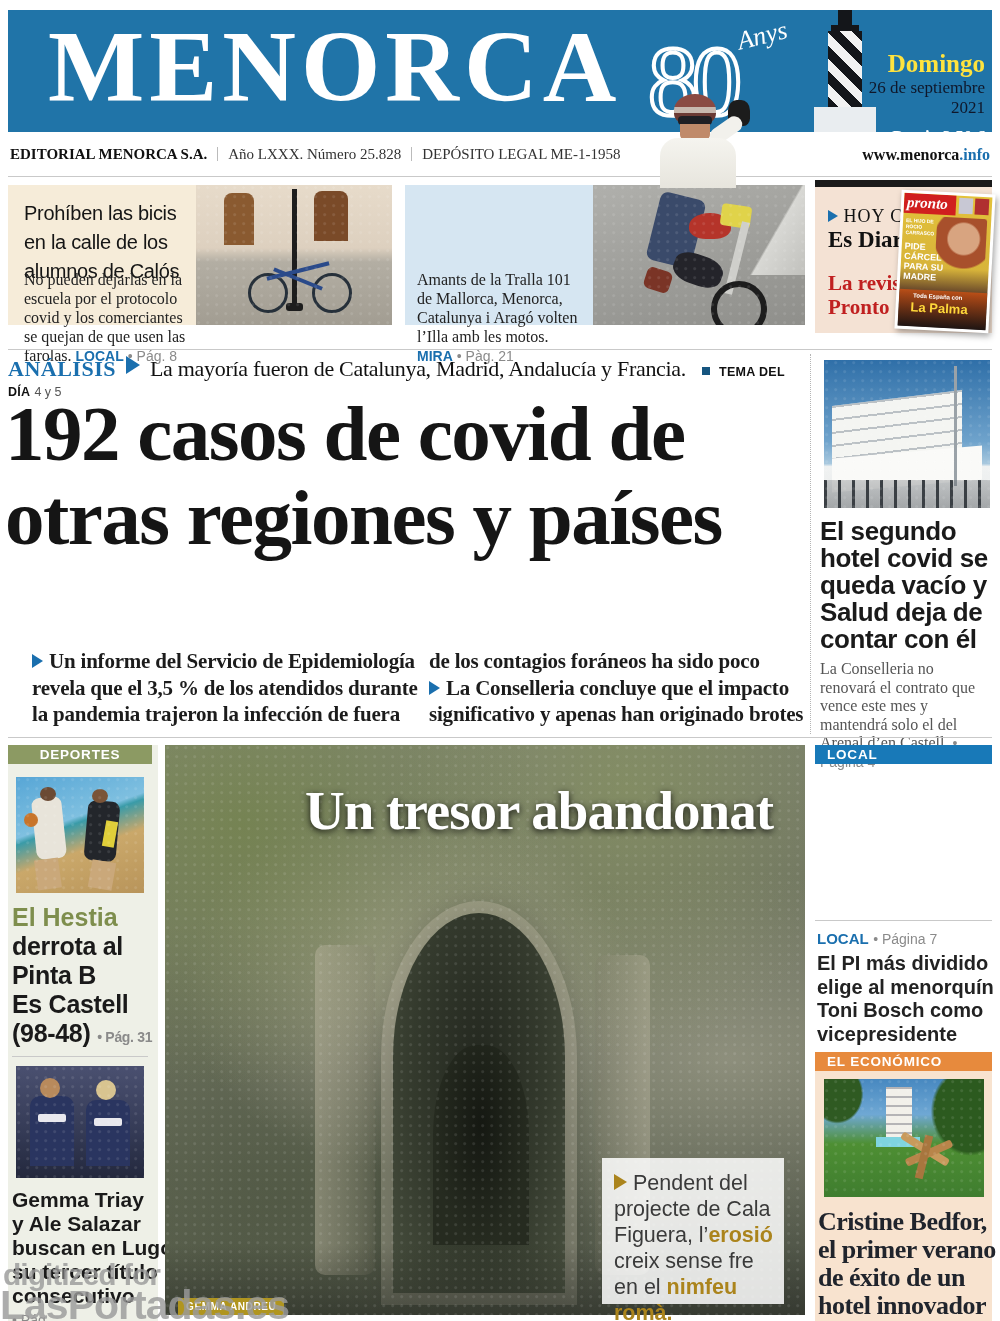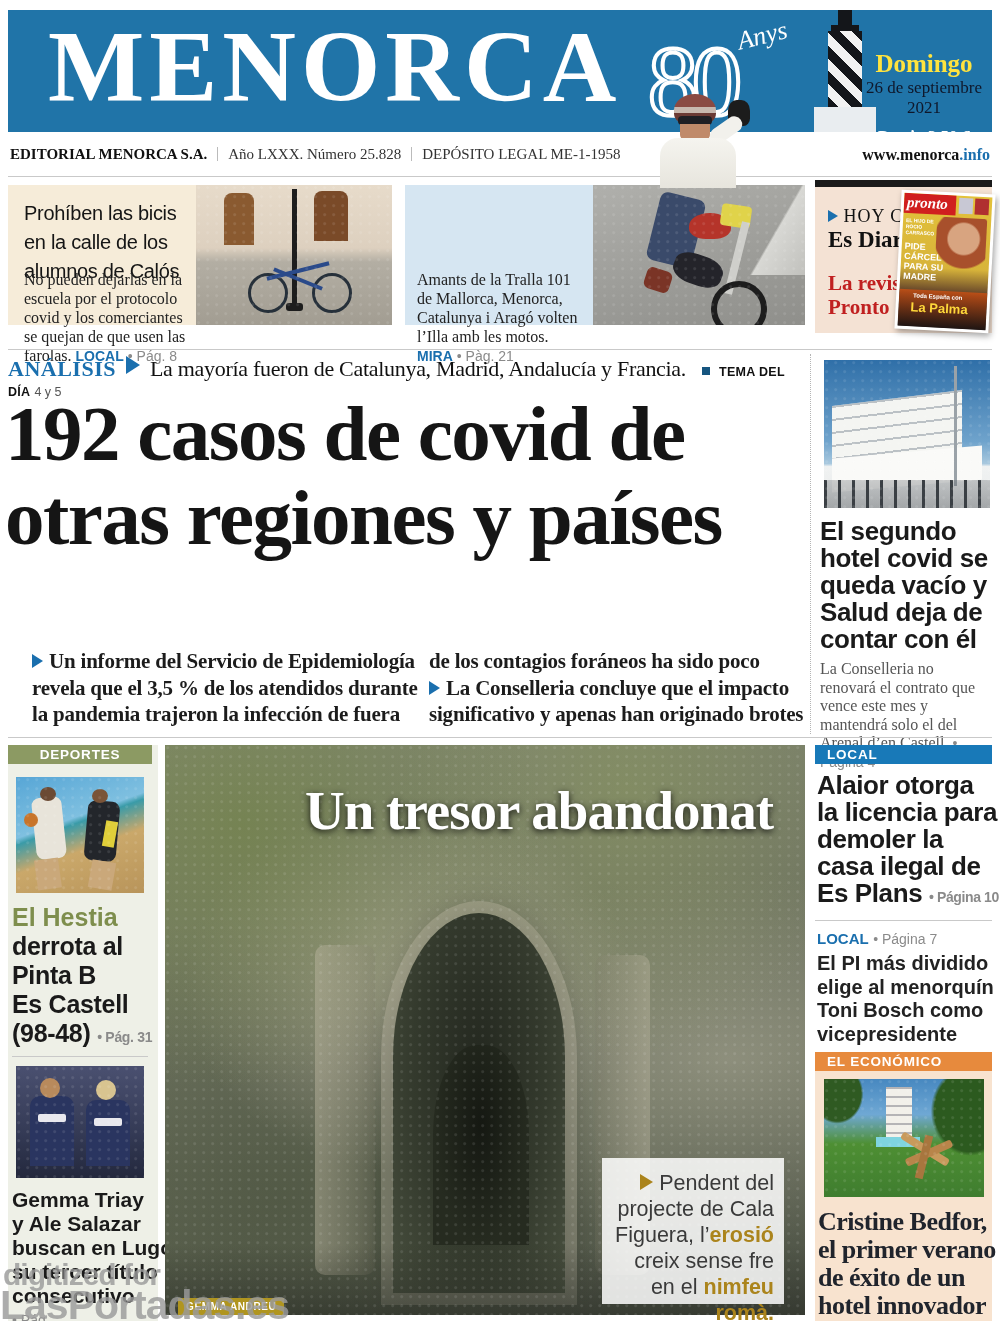--- a/index.html
+++ b/index.html
@@ -75,21 +75,21 @@
       <text x="92" y="26" font-family="Liberation Serif, serif" font-size="26" font-style="italic" fill="#ffffff" transform="rotate(-14 100 20)">Anys</text>
     </svg>
 
     <div class="s" style="left:792px;top:0px;width:90px;height:122px;">
       <div class="s" style="left:38px;top:0px;width:14px;height:16px;background:#14161a;"></div>
       <div class="s" style="left:31px;top:15px;width:28px;height:6px;background:#14161a;"></div>
       <div class="s" style="left:28px;top:21px;width:34px;height:78px;background:repeating-linear-gradient(45deg,#14161a 0 9px,#f2f2f2 9px 18px);"></div>
       <div class="s" style="left:14px;top:97px;width:62px;height:25px;background:#e9edf0;"></div>
     </div>
 
-    <div class="s serif" style="left:855px;top:40px;width:122px;text-align:center;">
+    <div class="s serif" style="left:855px;top:40px;width:122px;text-align:right;">
       <div class="date-day">Domingo</div>
       <div class="date-sub">26 de septiembre</div>
       <div class="date-sub">2021</div>
       <div class="date-price">Precio 2,50 €</div>
     </div>
   </div>
 
   <div class="s serif infoline" style="left:10px;top:146px;">
     <b>EDITORIAL MENORCA S.A.</b><span class="infosep"></span><span>Año LXXX. Número 25.828</span><span class="infosep"></span><span>DEPÓSITO LEGAL ME-1-1958</span>
   </div>
@@ -284,35 +284,28 @@
          box-shadow:0 0 0 12px rgba(195,190,168,.35), 0 0 40px rgba(0,0,0,.35);"></div>
     <div class="s" style="left:268px;top:300px;width:96px;height:200px;border-radius:45% 45% 0 0;
          background:radial-gradient(ellipse at 50% 40%,#151812 0%,#262b20 70%);"></div>
     <div class="s" style="left:150px;top:200px;width:60px;height:330px;background:linear-gradient(90deg,rgba(185,180,158,.5),rgba(120,118,100,.2));border-radius:10px;"></div>
     <div class="s" style="left:430px;top:210px;width:55px;height:320px;background:linear-gradient(90deg,rgba(120,118,100,.2),rgba(185,180,158,.45));border-radius:10px;"></div>
     <div class="s" style="left:0;top:500px;width:640px;height:70px;background:linear-gradient(180deg,rgba(40,44,36,.0),rgba(35,38,32,.55));"></div>
     <div class="speckle"></div>
     <div class="s feat-title nowrap" style="left:0;top:34px;width:748px;text-align:center;">Un tresor abandonat</div>
   </div>
 
-  <div class="s capbox" style="left:602px;top:1158px;width:182px;height:146px;padding:12px 10px 18px 12px;box-sizing:border-box;z-index:20;text-align:right;">
+  <div class="s capbox" style="left:602px;top:1158px;width:182px;height:146px;padding:12px 10px 18px 12px;box-sizing:border-box;z-index:20;">
     <span class="tri tri-gold" style="margin-right:6px;"></span><span>Pendent del projecte de Cala Figuera, l’</span><span class="gold">erosió</span><span> creix sense fre en el </span><span class="gold">nimfeu romà.</span>
     
   </div>
   <div class="s credit" style="left:178px;top:1298px;z-index:25;">GEMMA ANDREU</div>
 
   <div class="s bar bar-blue" style="left:815px;top:745px;width:177px;height:19px;padding-left:12px;box-sizing:border-box;">
     <span>LOCAL</span>
-  </div>
-  <div class="s" style="left:817px;top:772px;">
-    <div class="colhead nowrap">Alaior otorga</div>
-    <div class="colhead nowrap">la licencia para</div>
-    <div class="colhead nowrap">demoler la</div>
-    <div class="colhead nowrap">casa ilegal de</div>
-    <div class="colhead nowrap"><span>Es Plans</span> <span class="pg">• Página 10</span></div>
   </div>
   <div class="s hairline" style="left:815px;top:920px;width:177px;"></div>
   <div class="s" style="left:817px;top:930px;">
     <span class="secblue" style="font-size:15px;">LOCAL</span>
     <span class="pg">• Página 7</span>
   </div>
   <div class="s" style="left:817px;top:952px;">
     <div class="pi-head nowrap">El PI más dividido</div>
     <div class="pi-head nowrap">elige al menorquín</div>
     <div class="pi-head nowrap">Toni Bosch como</div>

